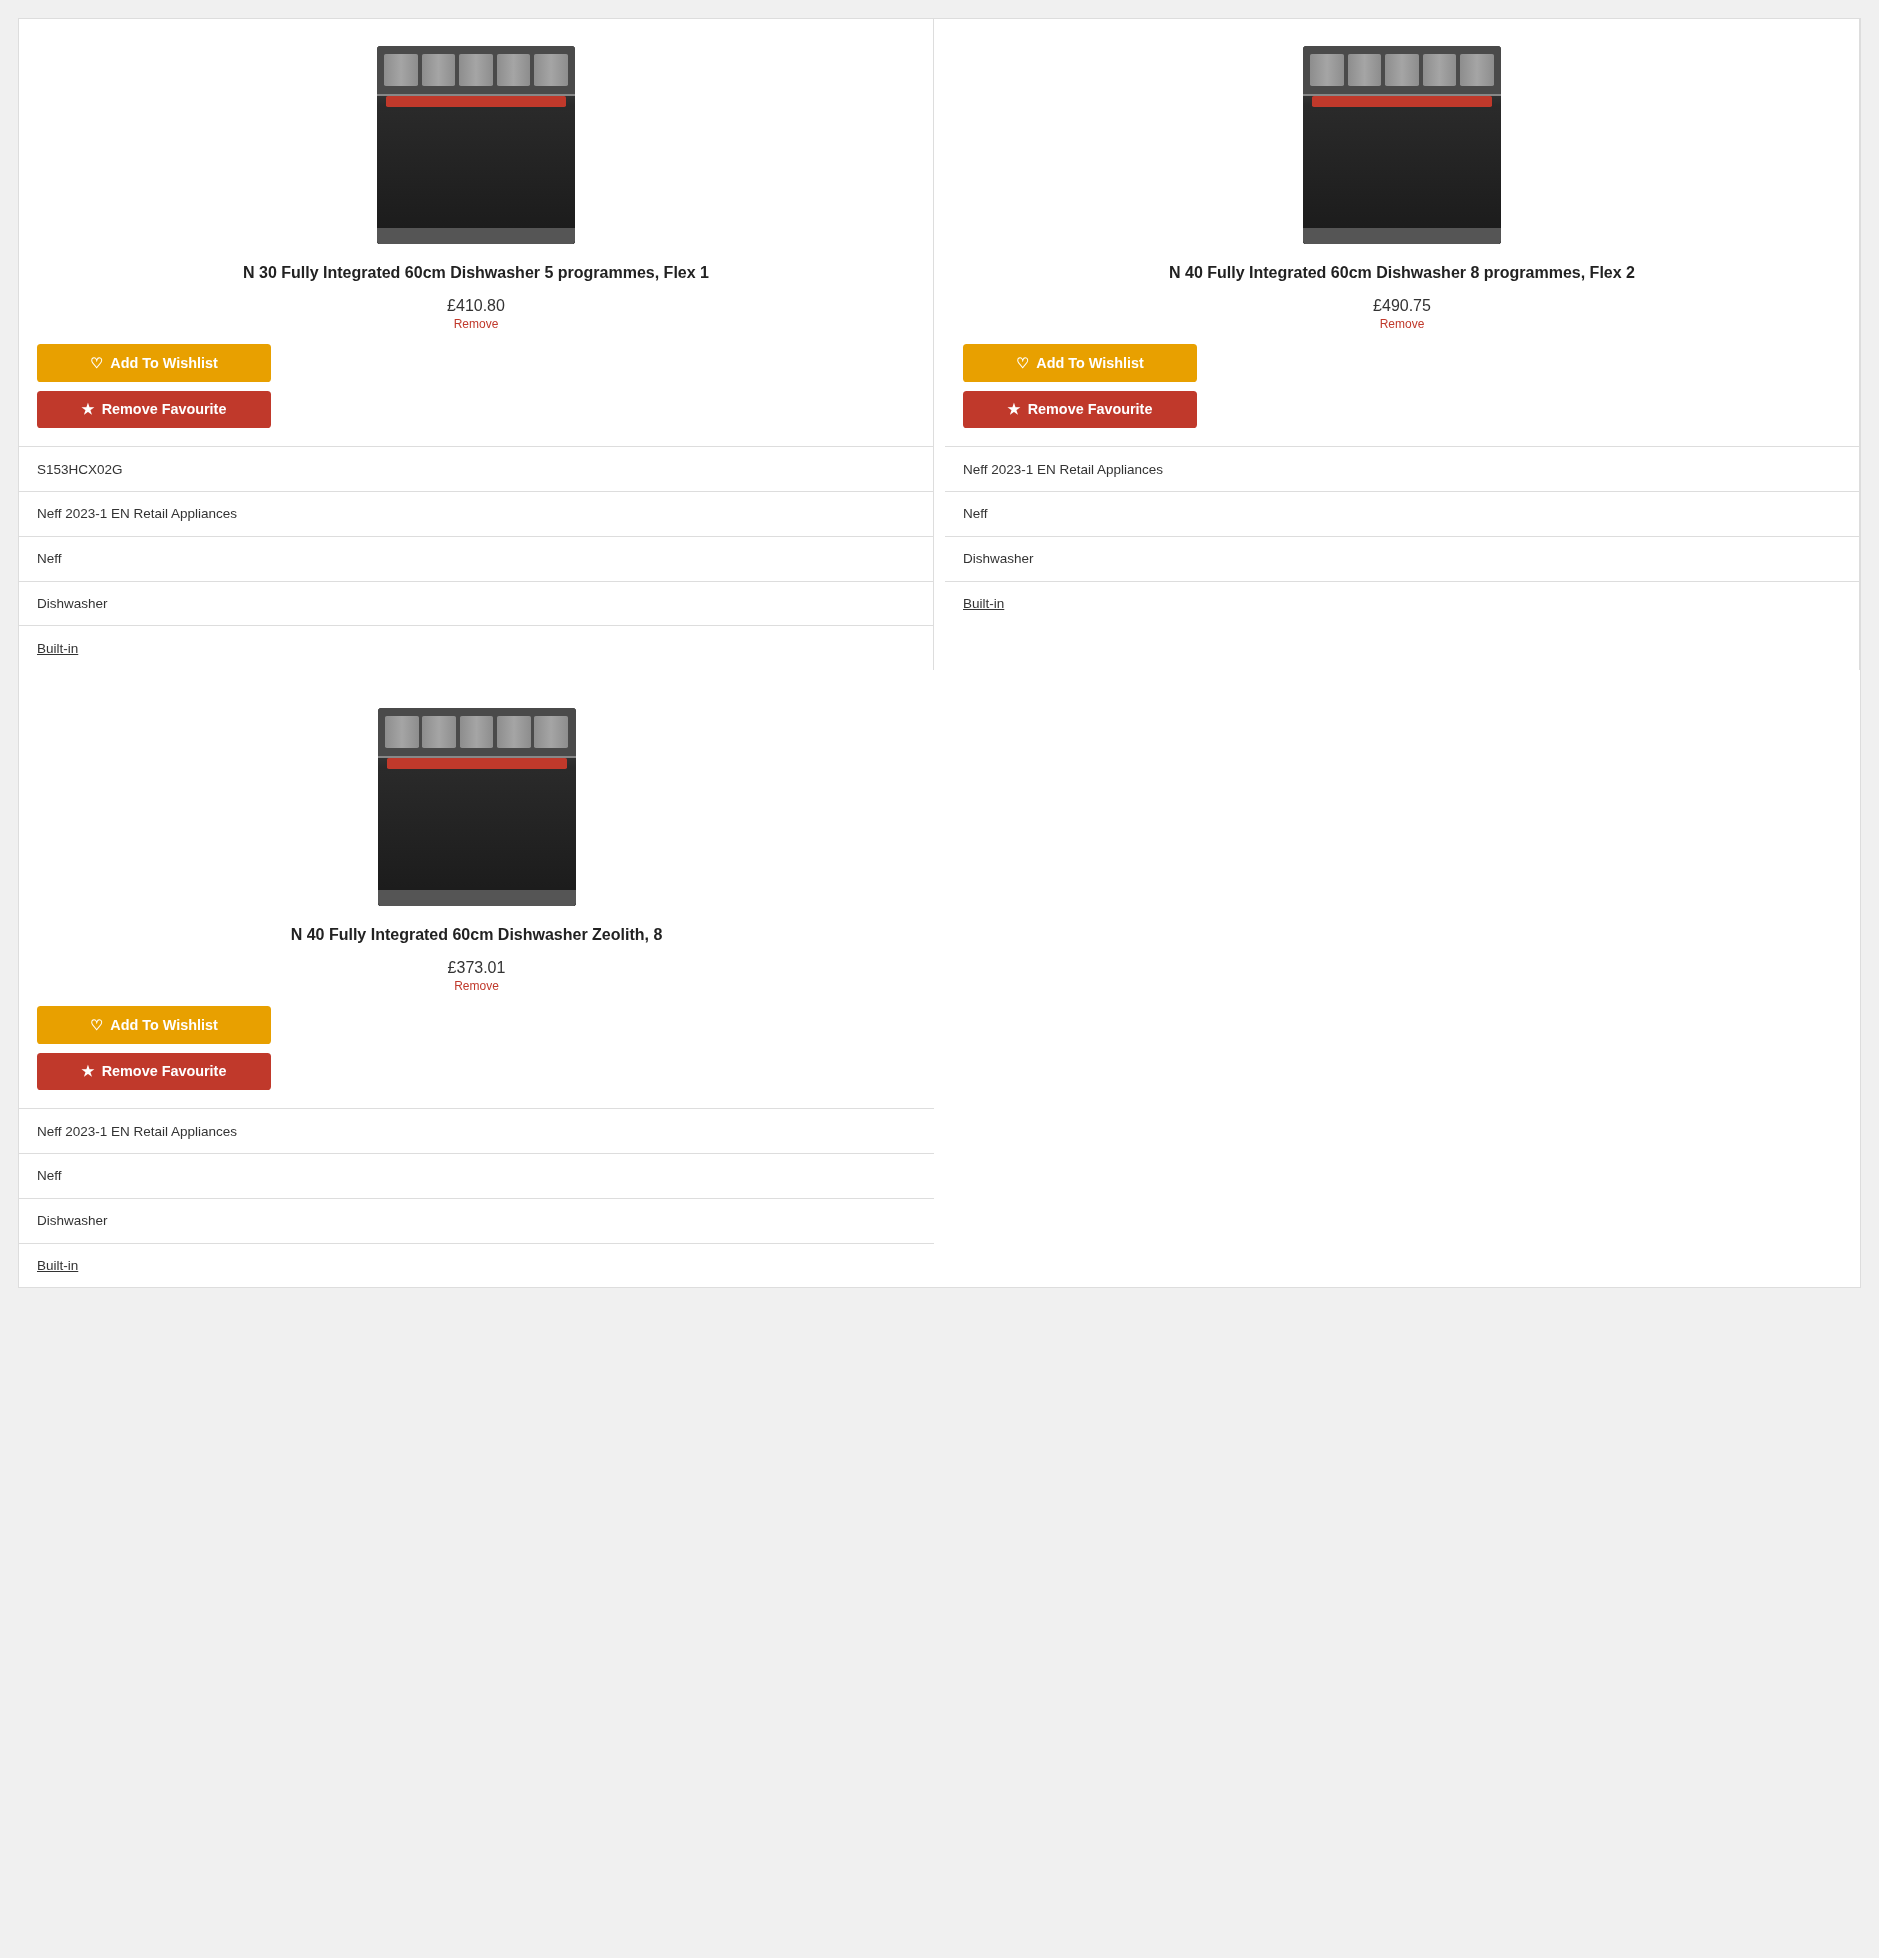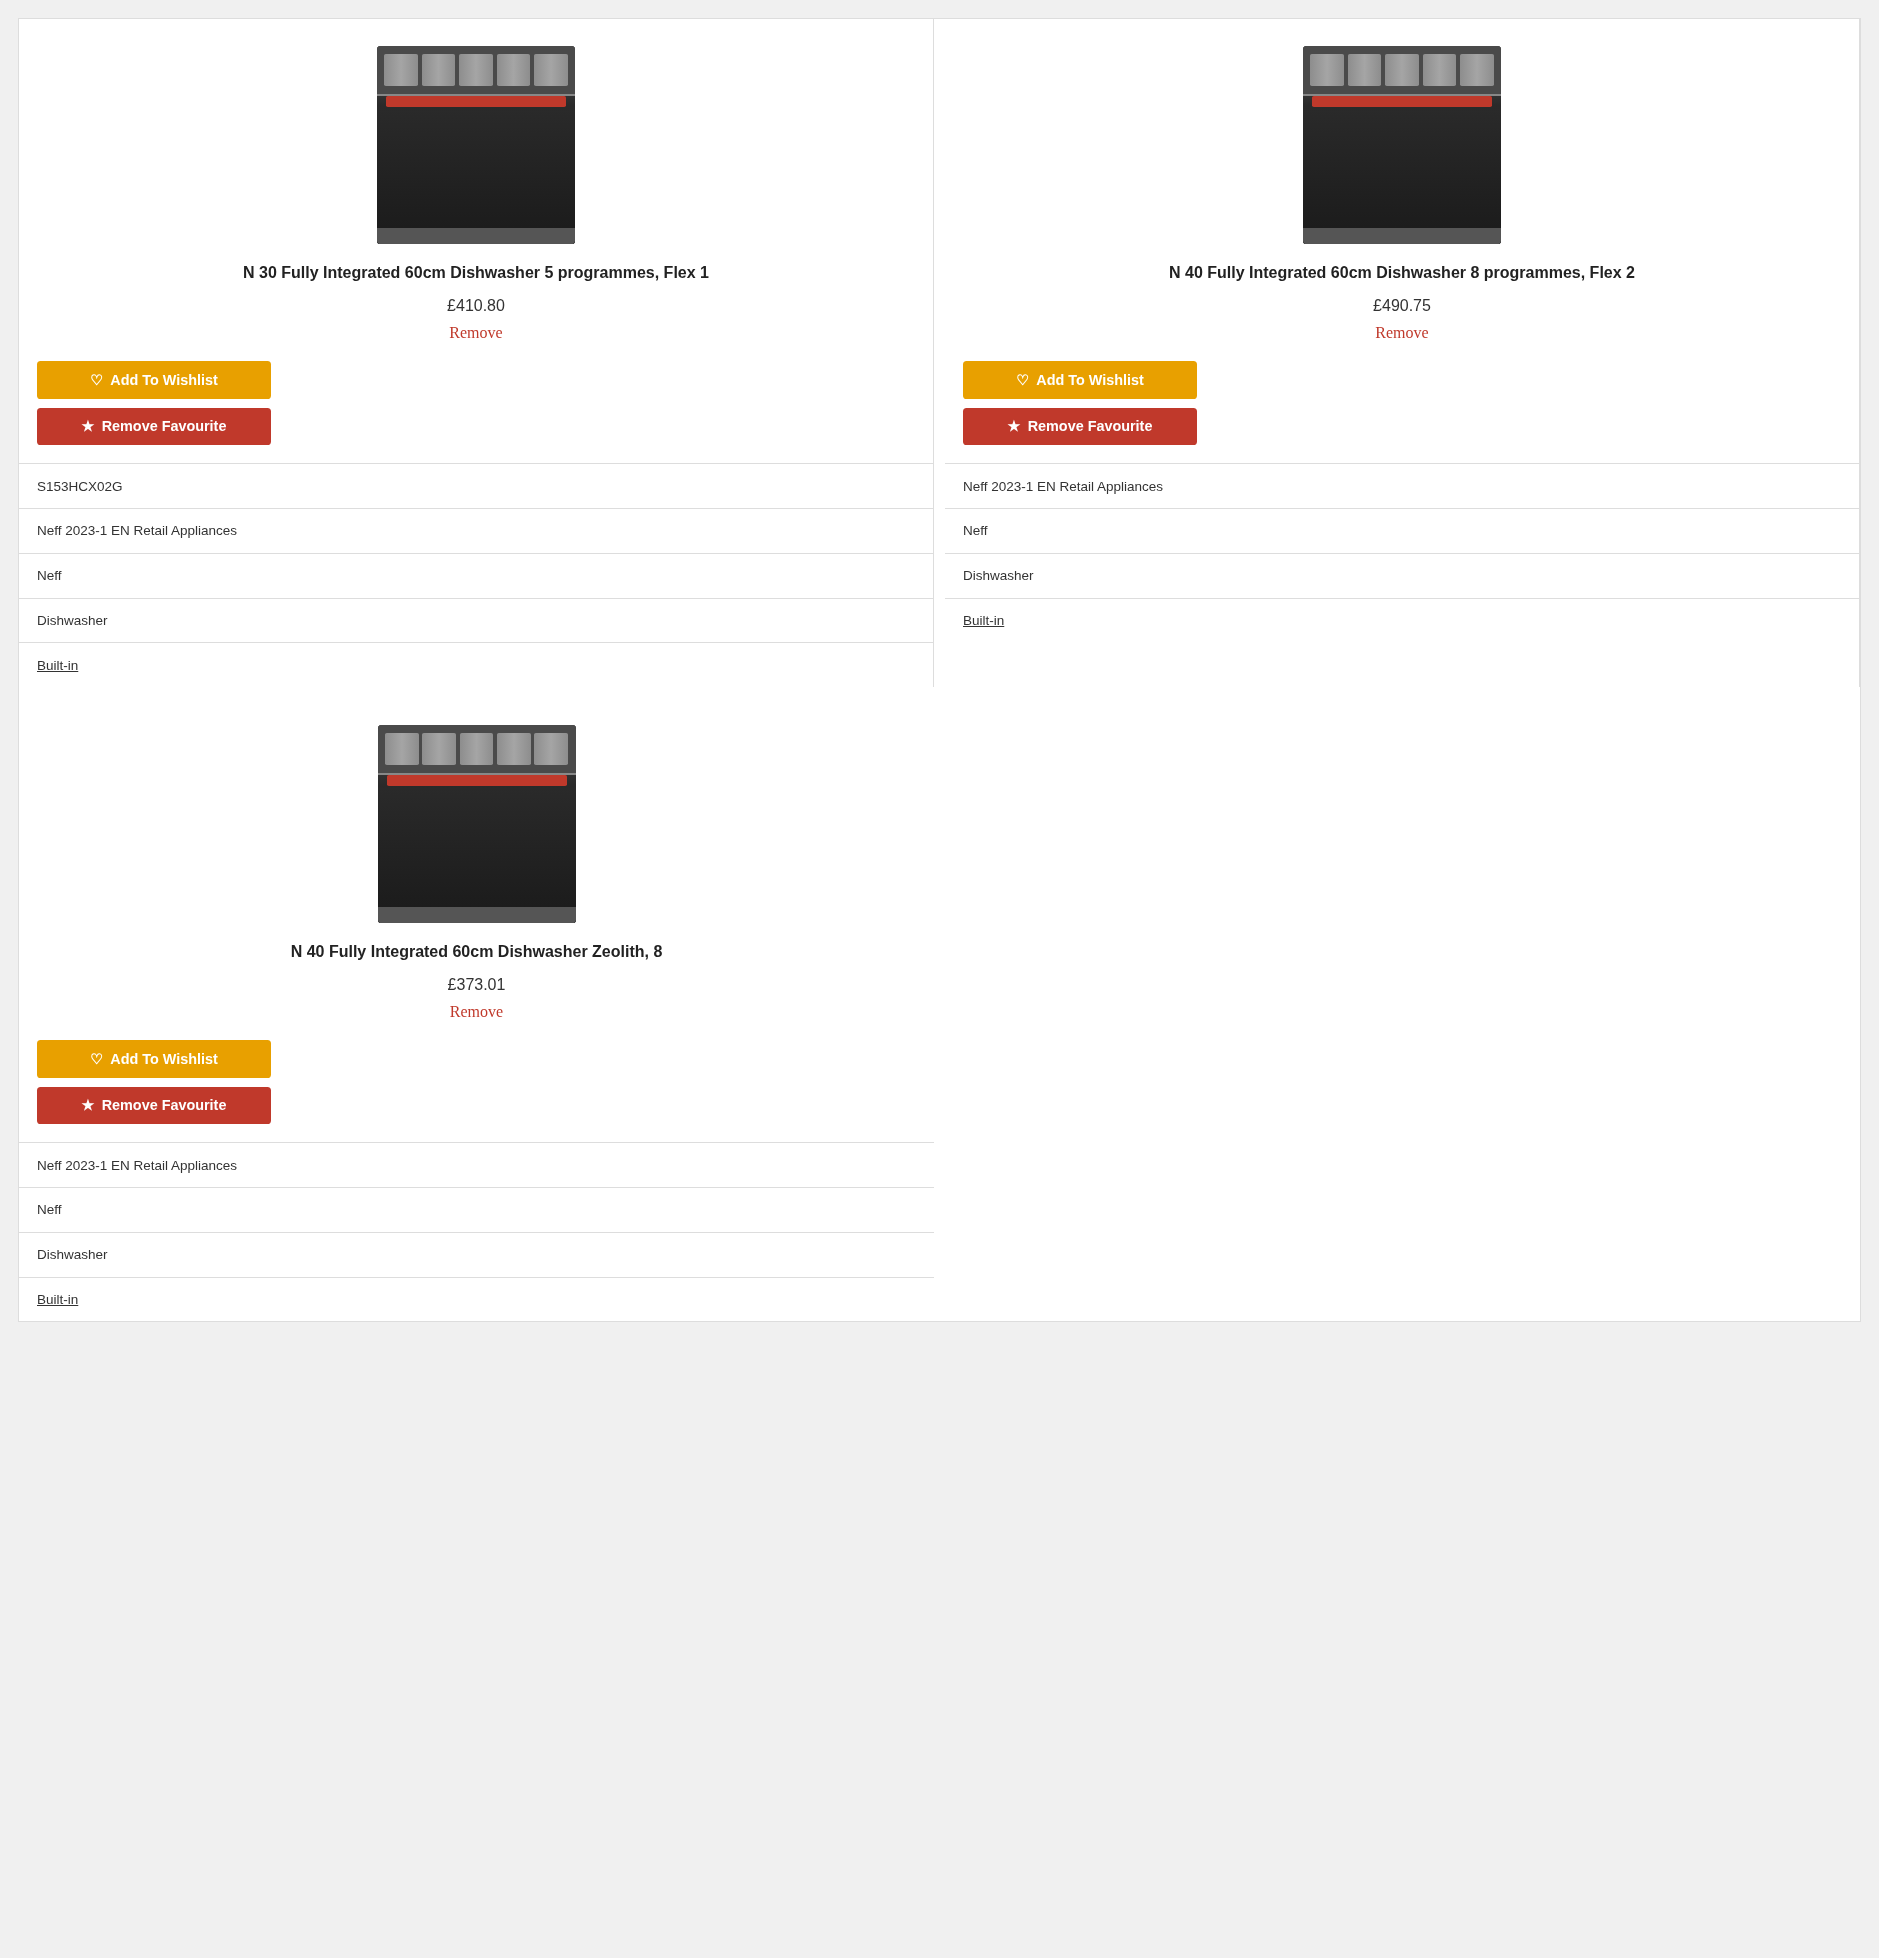--- a/index.html
+++ b/index.html
@@ -118,31 +118,30 @@
       font-size: 16px;
       font-weight: bold;
       color: #222;
       line-height: 1.4;
       margin-bottom: 12.6px;
     }
 
     .product-price {
       font-size: 16px;
       color: #333;
-      margin-bottom: 9px;
+      margin-bottom: 2px;
     }
 
     .remove-link {
       color: #c0392b;
-      font-size: 16px;
+      font-size: 12px;
       cursor: pointer;
-      margin-bottom: 19px;
+      margin-bottom: 13px;
       text-decoration: none;
       display: block;
-      font-family: Liberation Serif, serif;
     }
 
     .btn-wishlist {
       display: flex;
       align-items: center;
       justify-content: center;
       gap: 7.2px;
       width: 100%;
       max-width: 234px;
       padding: 10.8px 14.4px;

